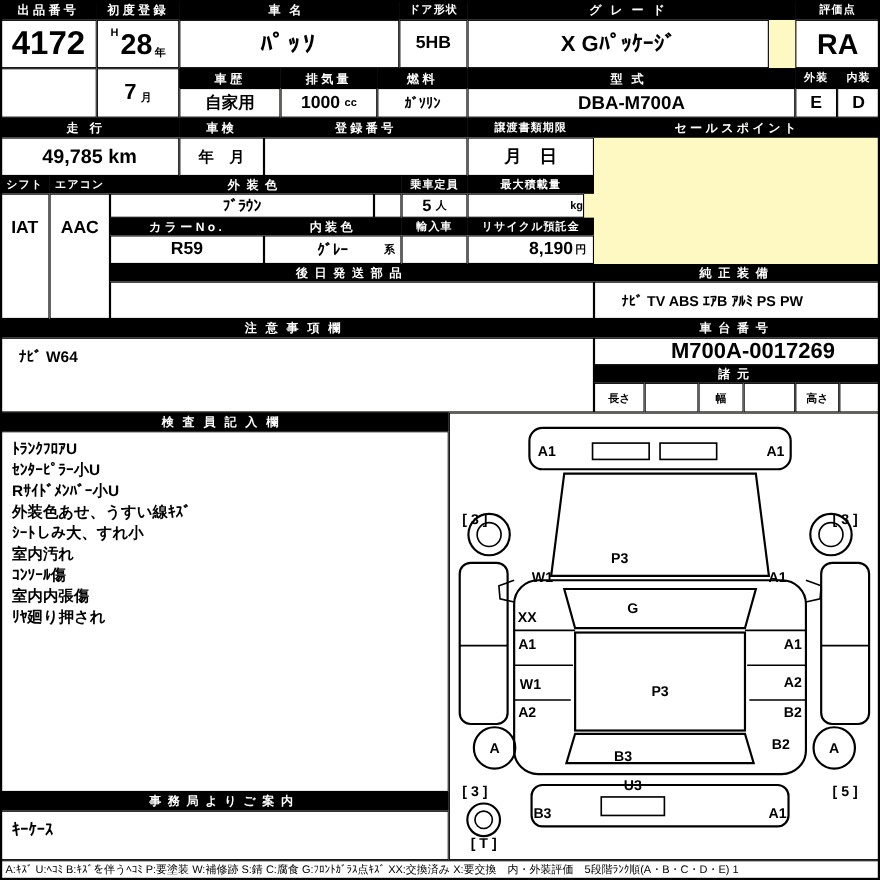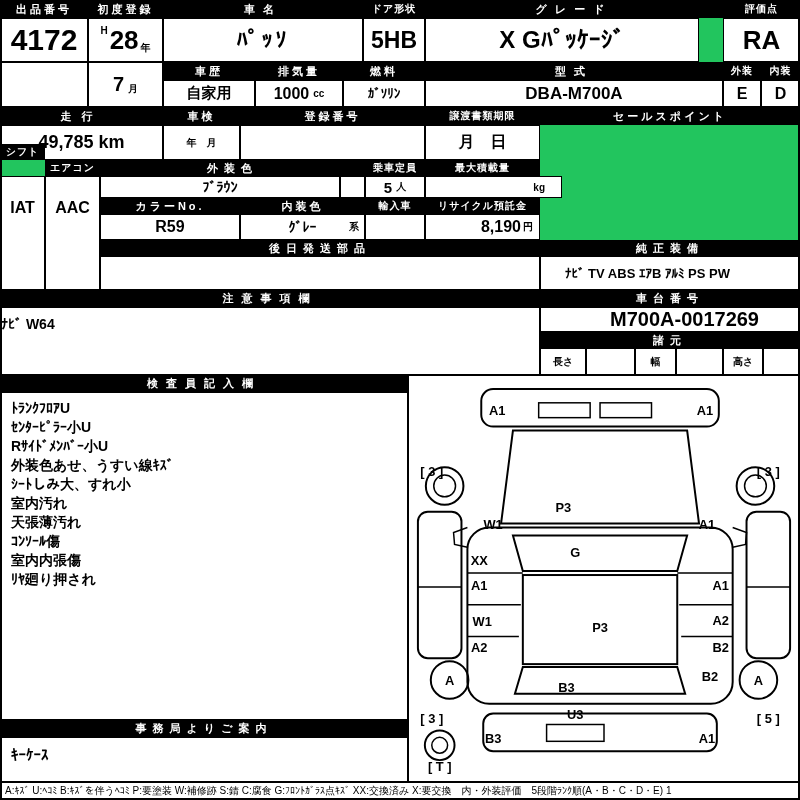--- a/index.html
+++ b/index.html
@@ -1,17 +1,17 @@
 <!DOCTYPE html>
 <html><head>
 <meta charset="utf-8">
 <style>
   html,body{margin:0;padding:0;background:#fff;}
   body{font-family:"Liberation Sans","DejaVu Sans",sans-serif;color:#000;}
-  .sheet{position:relative;width:800px;height:800px;background:#22c55e;overflow:hidden;}
+  .sheet{position:relative;width:800px;height:800px;background:#fef9c3;overflow:hidden;}
   .frame{position:absolute;left:0;top:0;width:800px;height:800px;border:2px solid #000;pointer-events:none;z-index:10;box-sizing:border-box;}
   .c{position:absolute;box-sizing:border-box;border:1px solid #000;background:#fff;display:flex;align-items:center;justify-content:center;font-weight:bold;overflow:hidden;white-space:nowrap;}
   .h{background:#000;color:#fff;font-size:11px;letter-spacing:3px;font-weight:bold;}
   .hs{font-size:10px;letter-spacing:1px;}
   .left{justify-content:flex-start;}
   .right{justify-content:flex-end;}
   .topal{align-items:flex-start;}
   .blk{display:block;text-align:left;}
   .sub{font-size:10px;font-weight:bold;}
   .gap{margin-left:4px;}
@@ -35,24 +35,24 @@
   </div>
   <div class="c" style="left:88px;top:62px;width:75px;height:45px">
     <span style="font-size:20px">7</span>
     <span class="sub" style="align-self:flex-end;margin:0 0 10px 4px">月</span>
   </div>
 
   <div class="c" style="left:163px;top:18px;width:200px;height:44px;font-size:22px;letter-spacing:3px">ﾊﾟｯｿ</div>
   <div class="c h" style="left:163px;top:0;width:200px;height:18px;letter-spacing:8px">車名</div>
 
   <div class="c h hs" style="left:363px;top:0;width:62px;height:18px">ドア形状</div>
-  <div class="c" style="left:363px;top:18px;width:62px;height:44px;font-size:23px">5HB</div>
+  <div class="c" style="left:363px;top:18px;width:62px;height:44px;font-size:16px">5HB</div>
 
   <div class="c h" style="left:425px;top:0;width:298px;height:18px;letter-spacing:8px">グレード</div>
-  <div class="c" style="left:425px;top:18px;width:274px;height:44px;font-size:24px">X Gﾊﾟｯｹｰｼﾞ</div>
+  <div class="c" style="left:425px;top:18px;width:274px;height:44px;font-size:20px">X Gﾊﾟｯｹｰｼﾞ</div>
 
   <div class="c h hs" style="left:723px;top:0;width:77px;height:18px">評価点</div>
   <div class="c" style="left:723px;top:18px;width:77px;height:44px;font-size:26px">RA</div>
 
   <div class="c h" style="left:163px;top:62px;width:92px;height:18px">車歴</div>
   <div class="c" style="left:163px;top:80px;width:92px;height:27px;font-size:15px">自家用</div>
 
   <div class="c h" style="left:255px;top:62px;width:88px;height:18px">排気量</div>
   <div class="c" style="left:255px;top:80px;width:88px;height:27px">
     <span style="font-size:16px">1000</span>
@@ -67,47 +67,47 @@
 
   <div class="c h hs" style="left:723px;top:62px;width:38px;height:18px">外装</div>
   <div class="c h hs" style="left:761px;top:62px;width:39px;height:18px">内装</div>
   <div class="c" style="left:723px;top:80px;width:38px;height:27px;font-size:16px">E</div>
   <div class="c" style="left:761px;top:80px;width:39px;height:27px;font-size:16px">D</div>
 
   <div class="c h" style="left:0;top:107px;width:163px;height:18px;letter-spacing:10px">走行</div>
   <div class="c" style="left:0;top:125px;width:163px;height:35px;font-size:18px">49,785 km</div>
 
   <div class="c h" style="left:163px;top:107px;width:77px;height:18px">車検</div>
-  <div class="c" style="left:163px;top:125px;width:77px;height:35px;font-size:10px">年　月</div>
+  <div class="c" style="left:163px;top:125px;width:77px;height:35px;font-size:14px">年　月</div>
 
   <div class="c h" style="left:240px;top:107px;width:185px;height:18px">登録番号</div>
   <div class="c" style="left:240px;top:125px;width:185px;height:35px"></div>
 
   <div class="c h hs" style="left:425px;top:107px;width:115px;height:18px">譲渡書類期限</div>
   <div class="c" style="left:425px;top:125px;width:115px;height:35px;font-size:16px">月　日</div>
 
   <div class="c h" style="left:540px;top:107px;width:260px;height:18px">セールスポイント</div>
 
-  <div class="c h hs" style="left:0;top:144px;width:45px;height:16px">シフト</div>
+  <div class="c h hs" style="left:0;top:160px;width:45px;height:16px">シフト</div>
   <div class="c h hs" style="left:45px;top:160px;width:55px;height:16px">エアコン</div>
   <div class="c topal" style="left:0;top:176px;width:45px;height:114px;font-size:16px;padding-top:22px">IAT</div>
   <div class="c topal" style="left:45px;top:176px;width:55px;height:114px;font-size:16px;padding-top:22px">AAC</div>
 
   <div class="c h" style="left:100px;top:160px;width:265px;height:16px;letter-spacing:6px">外装色</div>
   <div class="c" style="left:100px;top:176px;width:240px;height:22px;font-size:14px">ﾌﾞﾗｳﾝ</div>
   <div class="c" style="left:340px;top:176px;width:25px;height:22px"></div>
 
   <div class="c h hs" style="left:365px;top:160px;width:60px;height:16px">乗車定員</div>
   <div class="c" style="left:365px;top:176px;width:60px;height:22px">
     <span style="font-size:15px">5</span>
     <span class="sub gap">人</span>
   </div>
 
   <div class="c h hs" style="left:425px;top:160px;width:115px;height:16px">最大積載量</div>
-  <div class="c right" style="left:425px;top:176px;width:137px;height:22px;padding-right:16px">
+  <div class="c right" style="left:425px;top:176px;width:106px;height:22px;padding-right:0">
     <span class="sub">kg</span>
   </div>
 
   <div class="c h" style="left:100px;top:198px;width:140px;height:16px">カラーNo.</div>
   <div class="c" style="left:100px;top:214px;width:140px;height:26px;font-size:16px">R59</div>
 
   <div class="c h" style="left:240px;top:198px;width:125px;height:16px">内装色</div>
   <div class="c" style="left:240px;top:214px;width:125px;height:26px;font-size:14px">
     <span>ｸﾞﾚｰ</span>
     <span class="sub" style="position:absolute;right:5px">系</span>
@@ -122,42 +122,41 @@
     <span class="sub" style="margin-left:2px">円</span>
   </div>
 
   <div class="c h" style="left:100px;top:240px;width:440px;height:16px;letter-spacing:6px">後日発送部品</div>
   <div class="c" style="left:100px;top:256px;width:440px;height:34px"></div>
 
   <div class="c h" style="left:540px;top:240px;width:260px;height:16px;letter-spacing:6px">純正装備</div>
   <div class="c left" style="left:540px;top:256px;width:260px;height:34px;font-size:13px;padding-left:24px">ﾅﾋﾞ TV ABS ｴｱB ｱﾙﾐ PS PW</div>
 
   <div class="c h" style="left:0;top:290px;width:540px;height:17px;letter-spacing:8px">注意事項欄</div>
-  <div class="c left topal" style="left:0;top:307px;width:540px;height:68px;font-size:14px;padding:8px 0">ﾅﾋﾞ W64</div>
+  <div class="c left topal" style="left:0;top:307px;width:540px;height:68px;font-size:14px;padding:8px 16px">ﾅﾋﾞ W64</div>
 
   <div class="c h" style="left:540px;top:290px;width:260px;height:17px;letter-spacing:6px">車台番号</div>
   <div class="c" style="left:540px;top:307px;width:289px;height:25px;font-size:20px">M700A-0017269</div>
 
   <div class="c h" style="left:540px;top:332px;width:260px;height:16px;letter-spacing:6px">諸元</div>
   <div class="c" style="left:540px;top:348px;width:46px;height:27px;font-size:10px">長さ</div>
   <div class="c" style="left:586px;top:348px;width:49px;height:27px"></div>
   <div class="c" style="left:635px;top:348px;width:41px;height:27px;font-size:10px">幅</div>
   <div class="c" style="left:676px;top:348px;width:47px;height:27px"></div>
   <div class="c" style="left:723px;top:348px;width:40px;height:27px;font-size:10px">高さ</div>
   <div class="c" style="left:763px;top:348px;width:37px;height:27px"></div>
 
   <div class="c h" style="left:0;top:375px;width:408px;height:17px;letter-spacing:8px">検査員記入欄</div>
   <div class="c blk" style="left:0;top:392px;width:408px;height:328px;padding:6px 10px;font-size:14px;line-height:19px">
       <div>ﾄﾗﾝｸﾌﾛｱU</div>
       <div>ｾﾝﾀｰﾋﾟﾗｰ小U</div>
       <div>Rｻｲﾄﾞﾒﾝﾊﾞｰ小U</div>
       <div>外装色あせ、うすい線ｷｽﾞ</div>
       <div>ｼｰﾄしみ大、すれ小</div>
       <div>室内汚れ</div>
-      <div>天張薄汚れ</div>
       <div>ｺﾝｿｰﾙ傷</div>
       <div>室内内張傷</div>
       <div>ﾘﾔ廻り押され</div>
     </div>
 
   <div class="c h" style="left:0;top:720px;width:408px;height:17px;letter-spacing:6px">事務局よりご案内</div>
   <div class="c left topal" style="left:0;top:737px;width:408px;height:45px;font-size:15px;padding:8px 10px">ｷｰｹｰｽ</div>
 
   <div class="c" style="left:408px;top:375px;width:392px;height:407px;padding:0">
     <svg width="388" height="403" viewBox="0 0 392 407" xmlns="http://www.w3.org/2000/svg">

